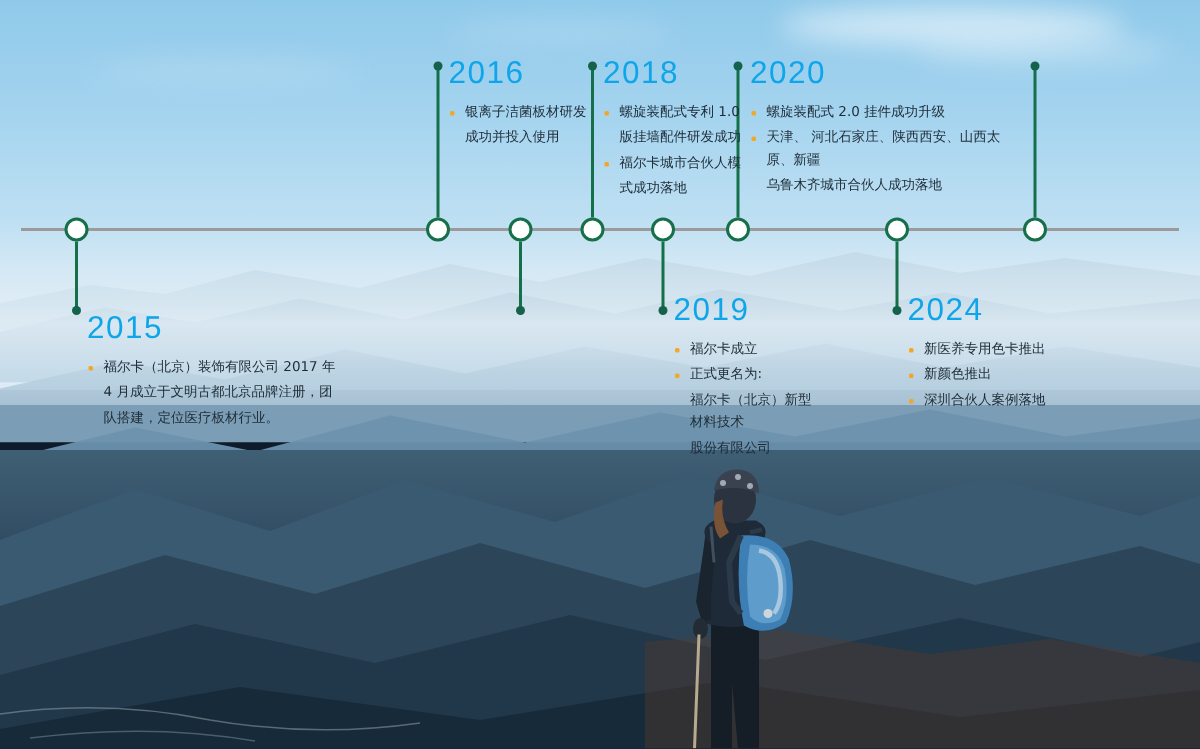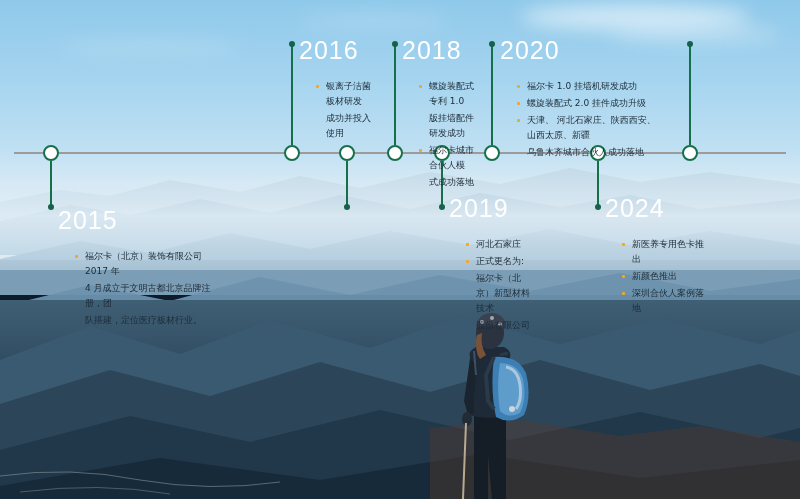--- a/index.html
+++ b/index.html
@@ -53,25 +53,25 @@
   .stem .cap{
     position:absolute;left:-2px;width:6px;height:6px;border-radius:50%;
     background:#14624a;
   }
   .stem.up .cap{top:-3px;}
   .stem.down .cap{bottom:-3px;}
 
   
   .block{position:absolute;z-index:5;}
   .year{
-    font-size:25px;font-weight:400;color:#ffffff;
+    font-size:21px;font-weight:400;color:#0ea5e9;
     letter-spacing:1px;line-height:1;margin:0 0 9px 0;
     font-family:"Liberation Sans","DejaVu Sans",sans-serif;
   }
-  .bullets{list-style:none;margin:16px;padding:0;}
+  .bullets{list-style:none;margin:0;padding:0;}
   .bullets li{
     position:relative;padding-left:11px;margin-bottom:2px;
     font-size:9px;line-height:15px;color:#1d2b36;
     font-family:"DejaVu Sans","Liberation Sans",sans-serif;
   }
   .bullets li .dot{
     position:absolute;left:1px;top:6px;width:3px;height:3px;
     background:#f5a623;border-radius:1px;
   }
 </style>
@@ -231,31 +231,30 @@
       <li><span class="dot"></span><span>螺旋装配式专利 1.0</span></li>
       <li><span>版挂墙配件研发成功</span></li>
       <li><span class="dot"></span><span>福尔卡城市合伙人模</span></li>
       <li><span>式成功落地</span></li>
     </ul>
   </div>
 
   <div class="block" style="left:449px;top:196px;width:98px">
     <div class="year">2019</div>
     <ul class="bullets">
-      <li><span class="dot"></span><span>河北石家庄</span></li>
+      <li><span class="dot"></span><span>福尔卡成立</span></li>
       <li><span class="dot"></span><span>正式更名为:</span></li>
       <li><span>福尔卡（北京）新型材料技术</span></li>
       <li><span>股份有限公司</span></li>
     </ul>
   </div>
 
   <div class="block" style="left:500px;top:38px;width:180px">
     <div class="year">2020</div>
     <ul class="bullets">
-      <li><span class="dot"></span><span>福尔卡 1.0 挂墙机研发成功</span></li>
       <li><span class="dot"></span><span>螺旋装配式 2.0 挂件成功升级</span></li>
       <li><span class="dot"></span><span>天津、 河北石家庄、陕西西安、山西太原、新疆</span></li>
       <li><span>乌鲁木齐城市合伙人成功落地</span></li>
     </ul>
   </div>
 
   <div class="block" style="left:605px;top:196px;width:120px">
     <div class="year">2024</div>
     <ul class="bullets">
       <li><span class="dot"></span><span>新医养专用色卡推出</span></li>

